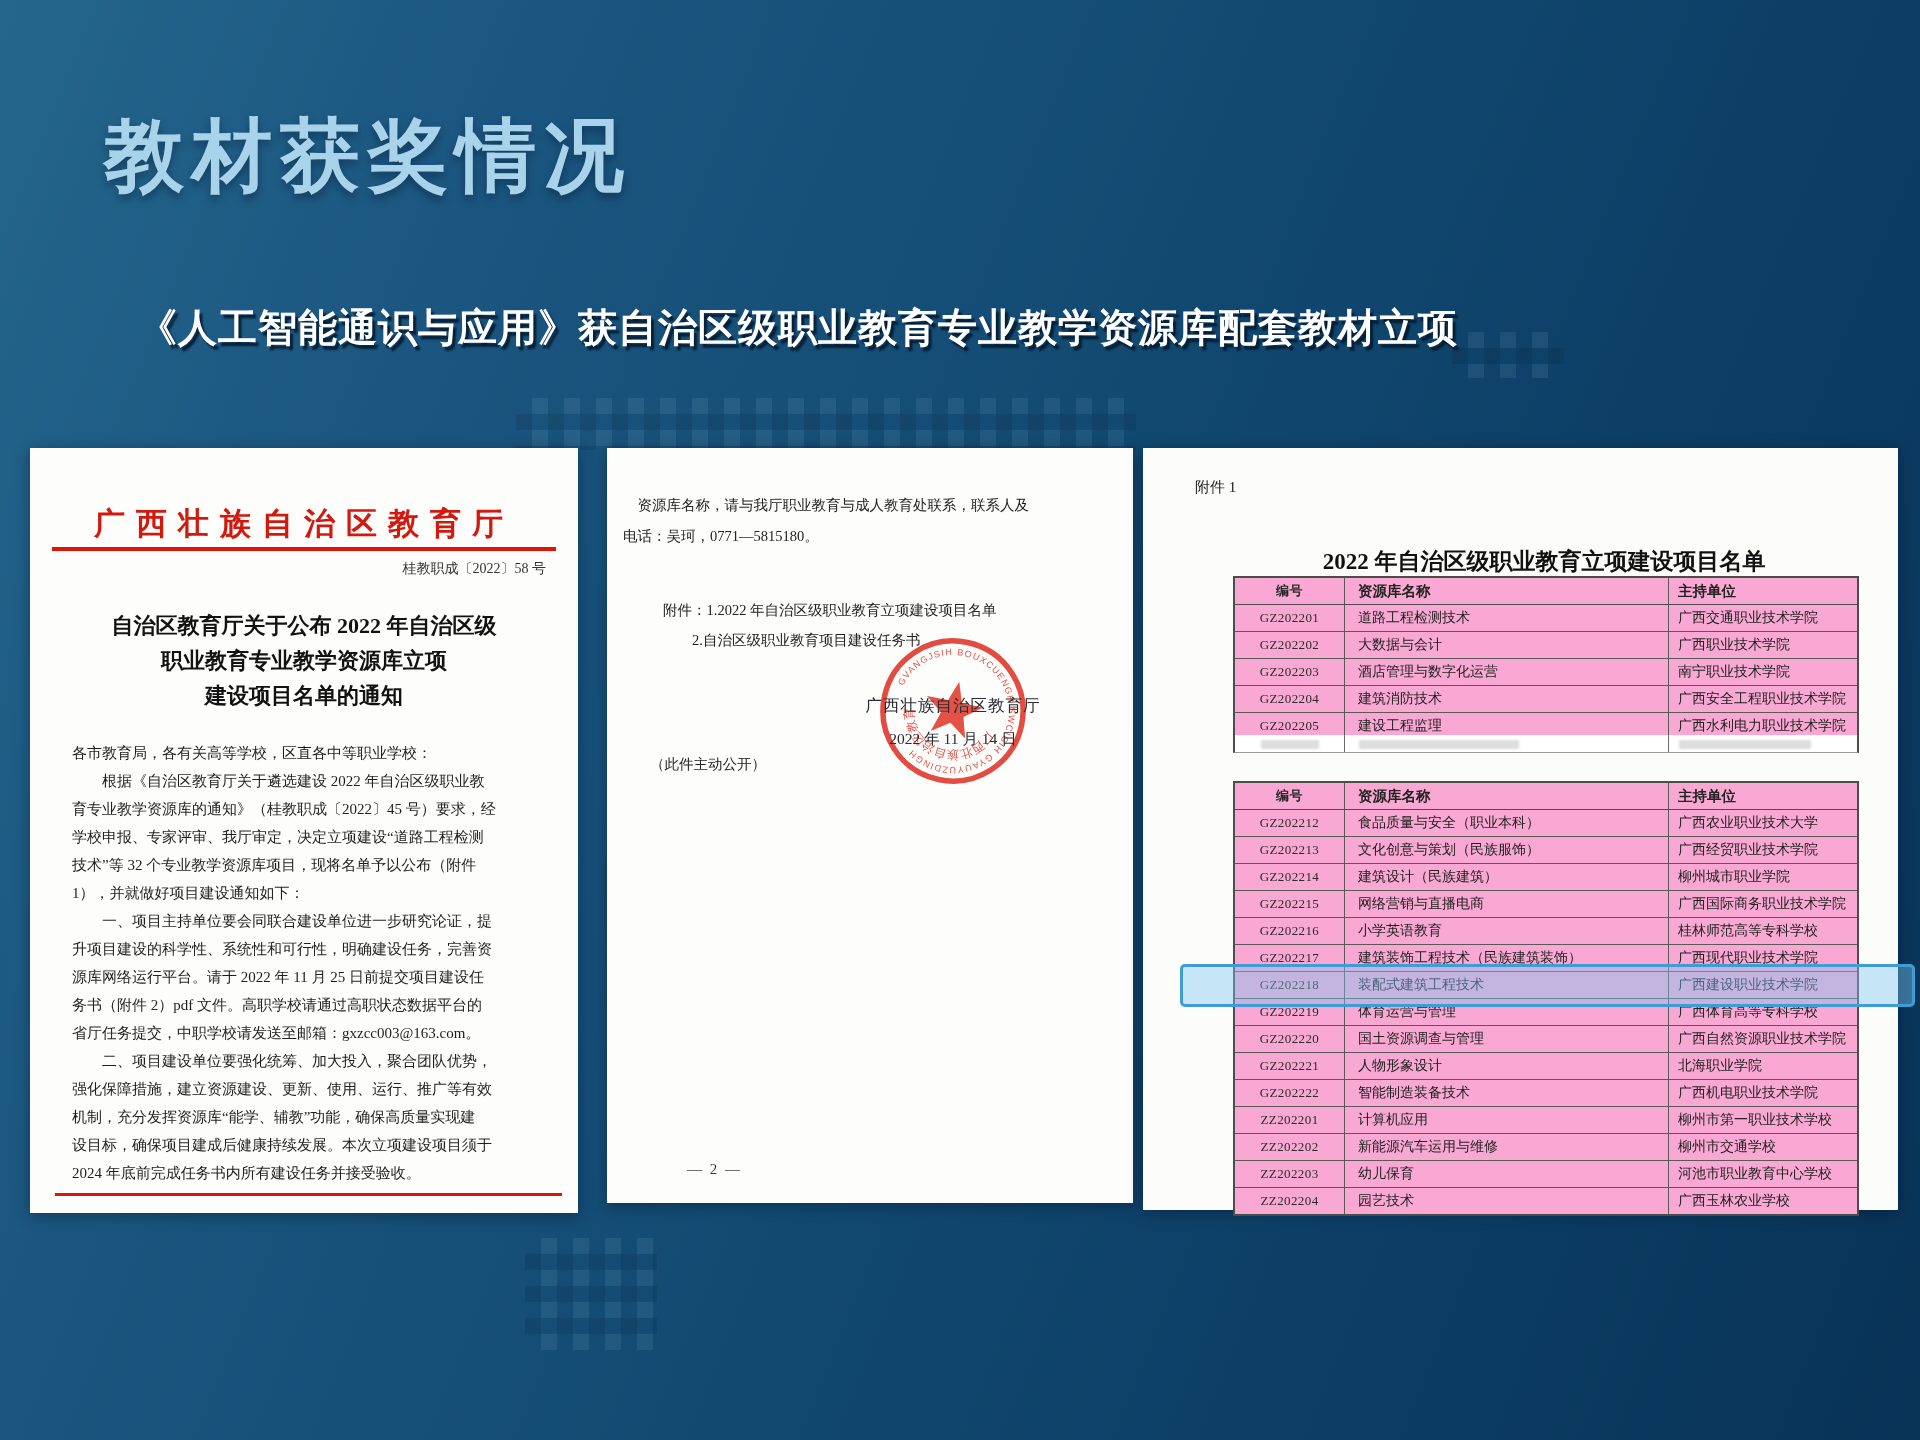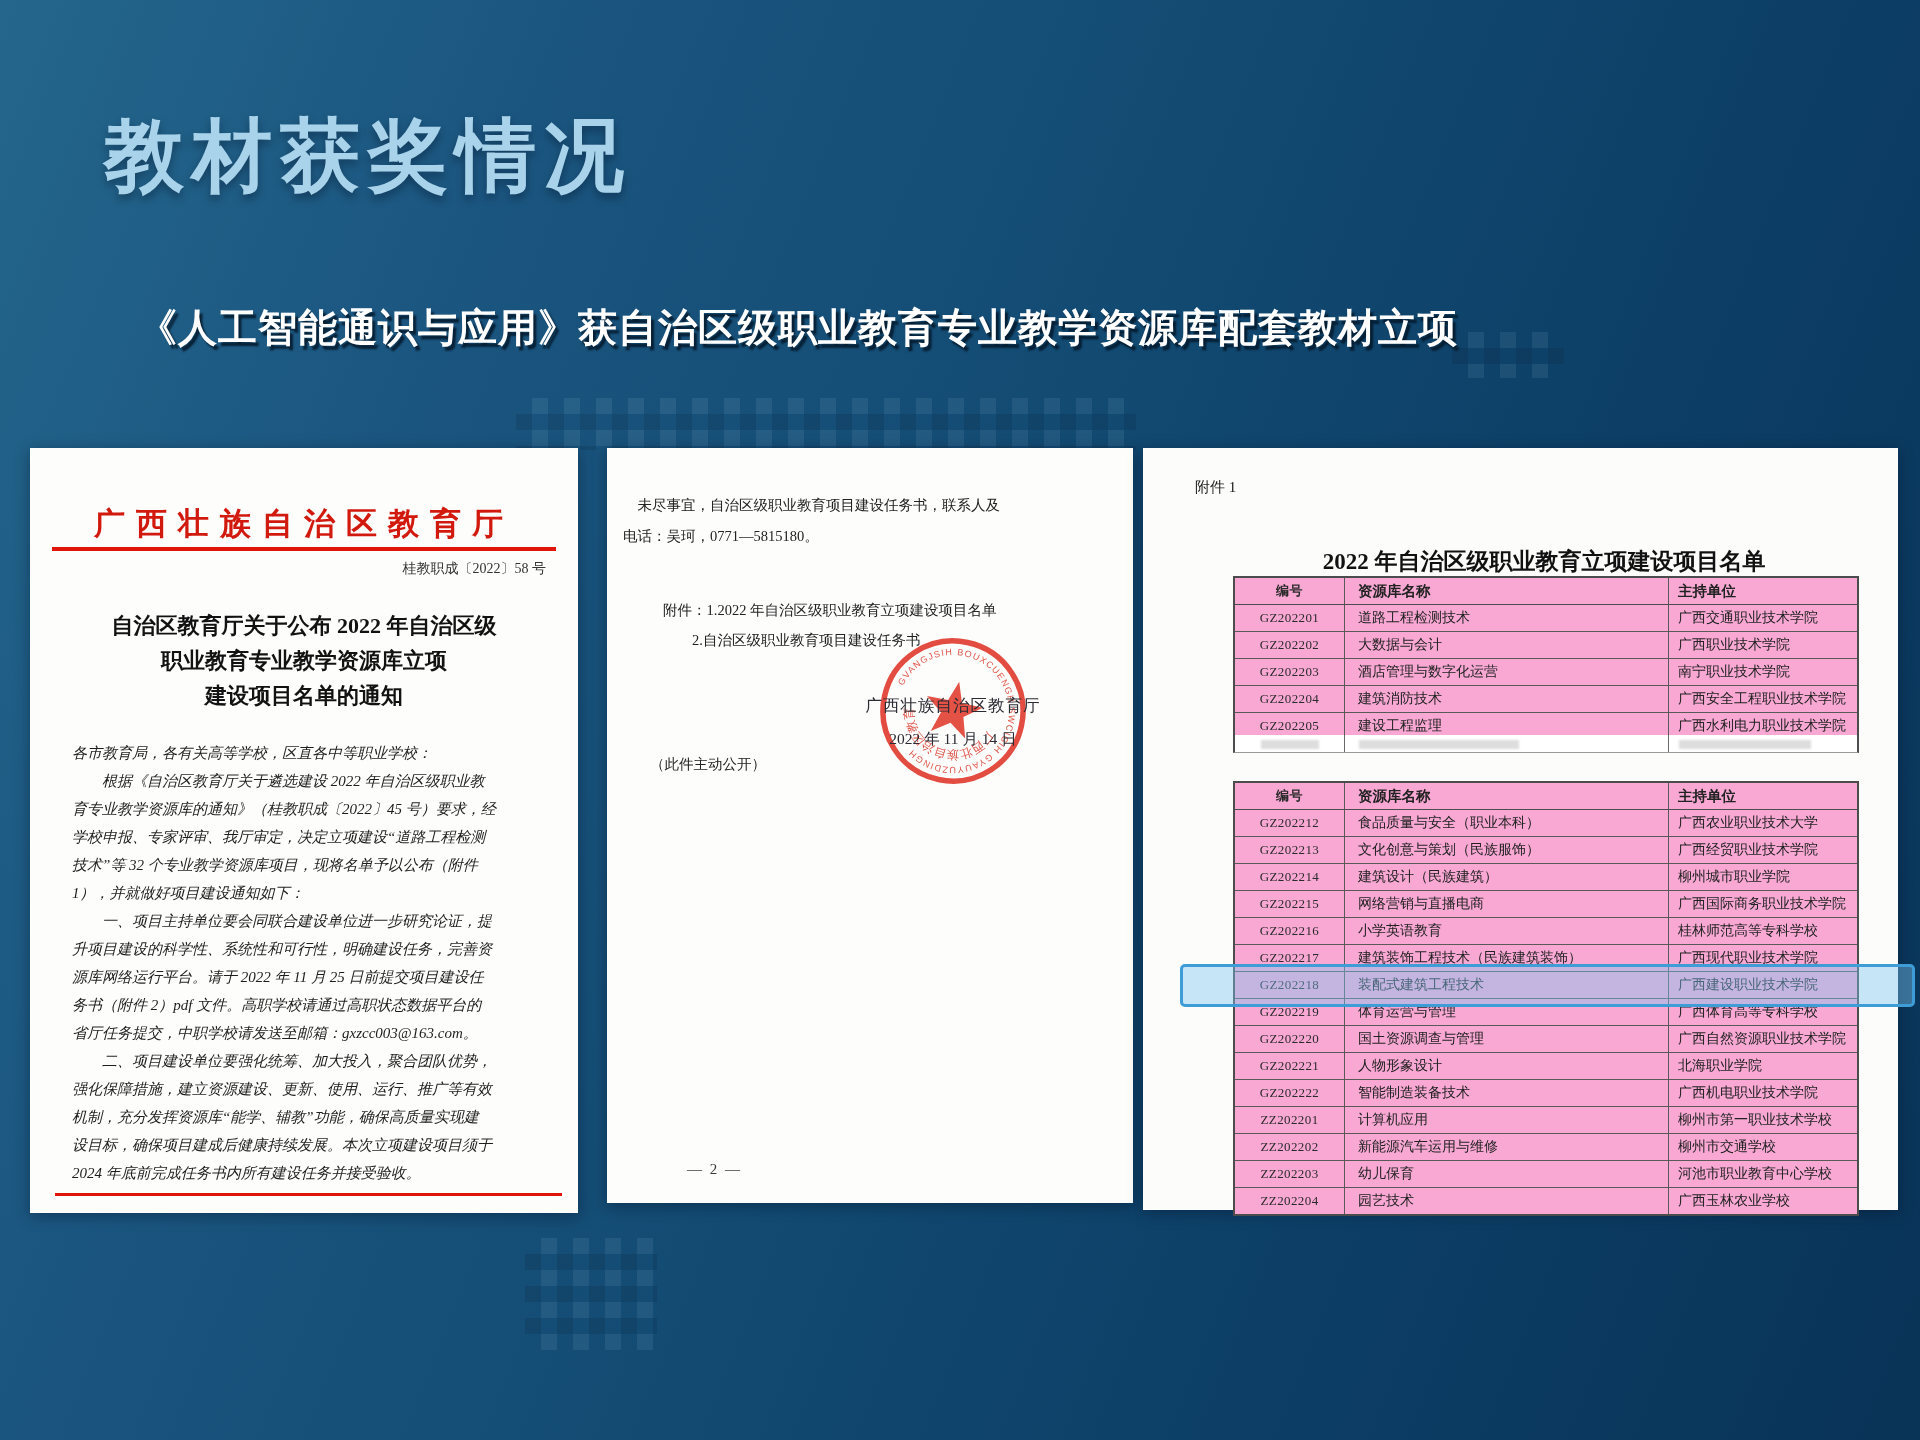--- a/index.html
+++ b/index.html
@@ -24,21 +24,21 @@
   .p2{left:607px;top:448px;width:526px;height:755px;}
   .p3{left:1143px;top:448px;width:755px;height:762px;background:#fcfcfb;}
   
   .p1-agency{position:absolute;top:55px;left:0;width:100%;text-align:center;font-size:31px;font-weight:bold;
     color:#d2190e;letter-spacing:11px;white-space:nowrap;}
   .p1-redline{position:absolute;top:99px;left:22px;right:22px;height:4px;background:#e01408;}
   .p1-docnum{position:absolute;top:112px;right:32px;font-size:14px;color:#333;}
   .p1-heading{position:absolute;top:160px;left:0;width:100%;text-align:center;}
   .h-line{font-size:22px;font-weight:bold;line-height:35px;color:#121212;white-space:nowrap;}
   .p1-body{position:absolute;top:291px;left:42px;width:478px;}
-  .b-line{font-size:15px;line-height:28px;color:#1e1e1e;white-space:nowrap;font-style:italic;}
+  .b-line{font-size:15px;line-height:28px;color:#1e1e1e;white-space:nowrap;}
   .p1-bottomline{position:absolute;top:745px;left:25px;right:16px;height:3px;background:#e01408;}
   
   .p2-top{position:absolute;top:42px;left:16px;width:496px;}
   .p2 .doc-line{font-size:14.5px;line-height:31px;color:#222;white-space:nowrap;}
   .p2-attach{position:absolute;top:123px;left:56px;margin-top:24px;}
   .p2-attach .doc-line{line-height:30px;}
   .stamp{position:absolute;left:261px;top:178px;width:170px;height:170px;transform:rotate(12deg);}
   .p2-signer{position:absolute;top:247px;left:166px;width:360px;text-align:center;font-size:16.5px;
     letter-spacing:1px;color:#2b2b33;z-index:2;}
   .p2-date{position:absolute;top:281px;left:166px;width:360px;text-align:center;font-size:15.5px;color:#2b2b33;z-index:2;}
@@ -109,21 +109,21 @@
         <div class="b-line">强化保障措施，建立资源建设、更新、使用、运行、推广等有效</div>
         <div class="b-line">机制，充分发挥资源库“能学、辅教”功能，确保高质量实现建</div>
         <div class="b-line">设目标，确保项目建成后健康持续发展。本次立项建设项目须于</div>
         <div class="b-line">2024 年底前完成任务书内所有建设任务并接受验收。</div>
       </div>
     <div class="p1-bottomline"></div>
   </section>
 
   <section class="page p2">
     <div class="p2-top">
-        <div class="doc-line">　未尽事宜，自治区级职业教育项目建设任务书，联系人及</div>
+        <div class="doc-line">　资源库名称，请与我厅职业教育与成人教育处联系，联系人及</div>
         <div class="doc-line">电话：吴珂，0771—5815180。</div>
       </div>
     <div class="p2-attach">
         <div class="doc-line">附件：1.2022 年自治区级职业教育立项建设项目名单</div>
         <div class="doc-line">　　2.自治区级职业教育项目建设任务书</div>
       </div>
     <div class="stamp">
       <svg width="170" height="170" viewBox="0 0 170 170">
         <defs>
           <path id="arcOuter" d="M85,85 m-56,0 a56,56 0 1,1 112,0 a56,56 0 1,1 -112,0"></path>

